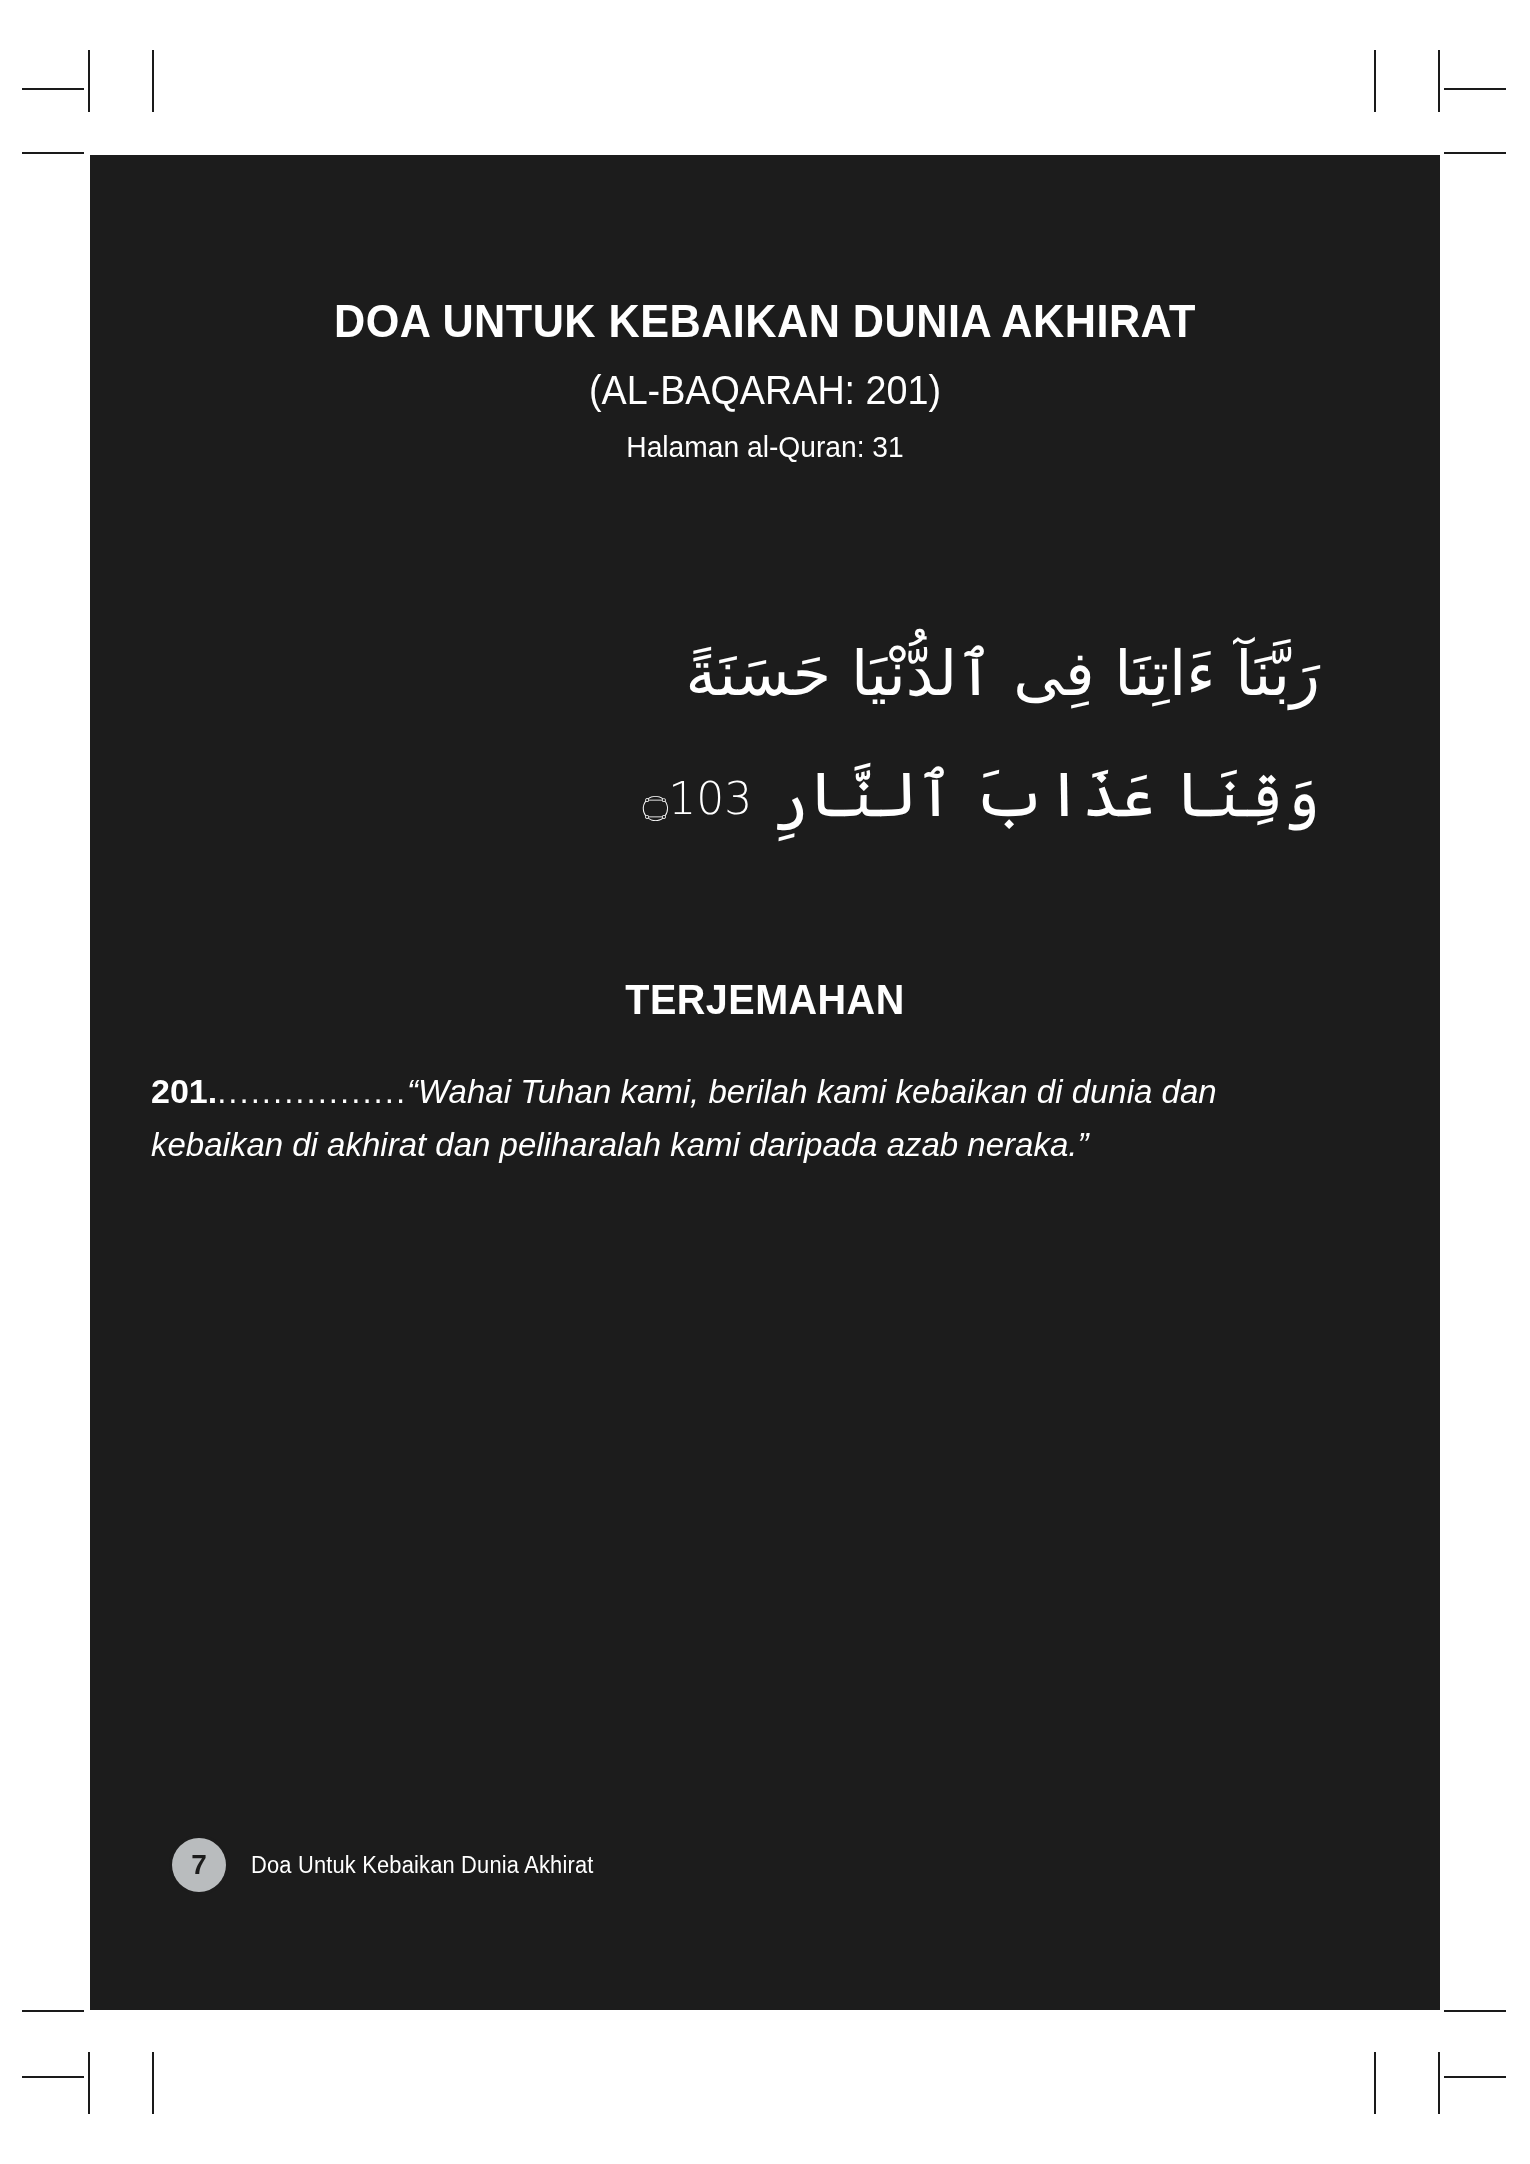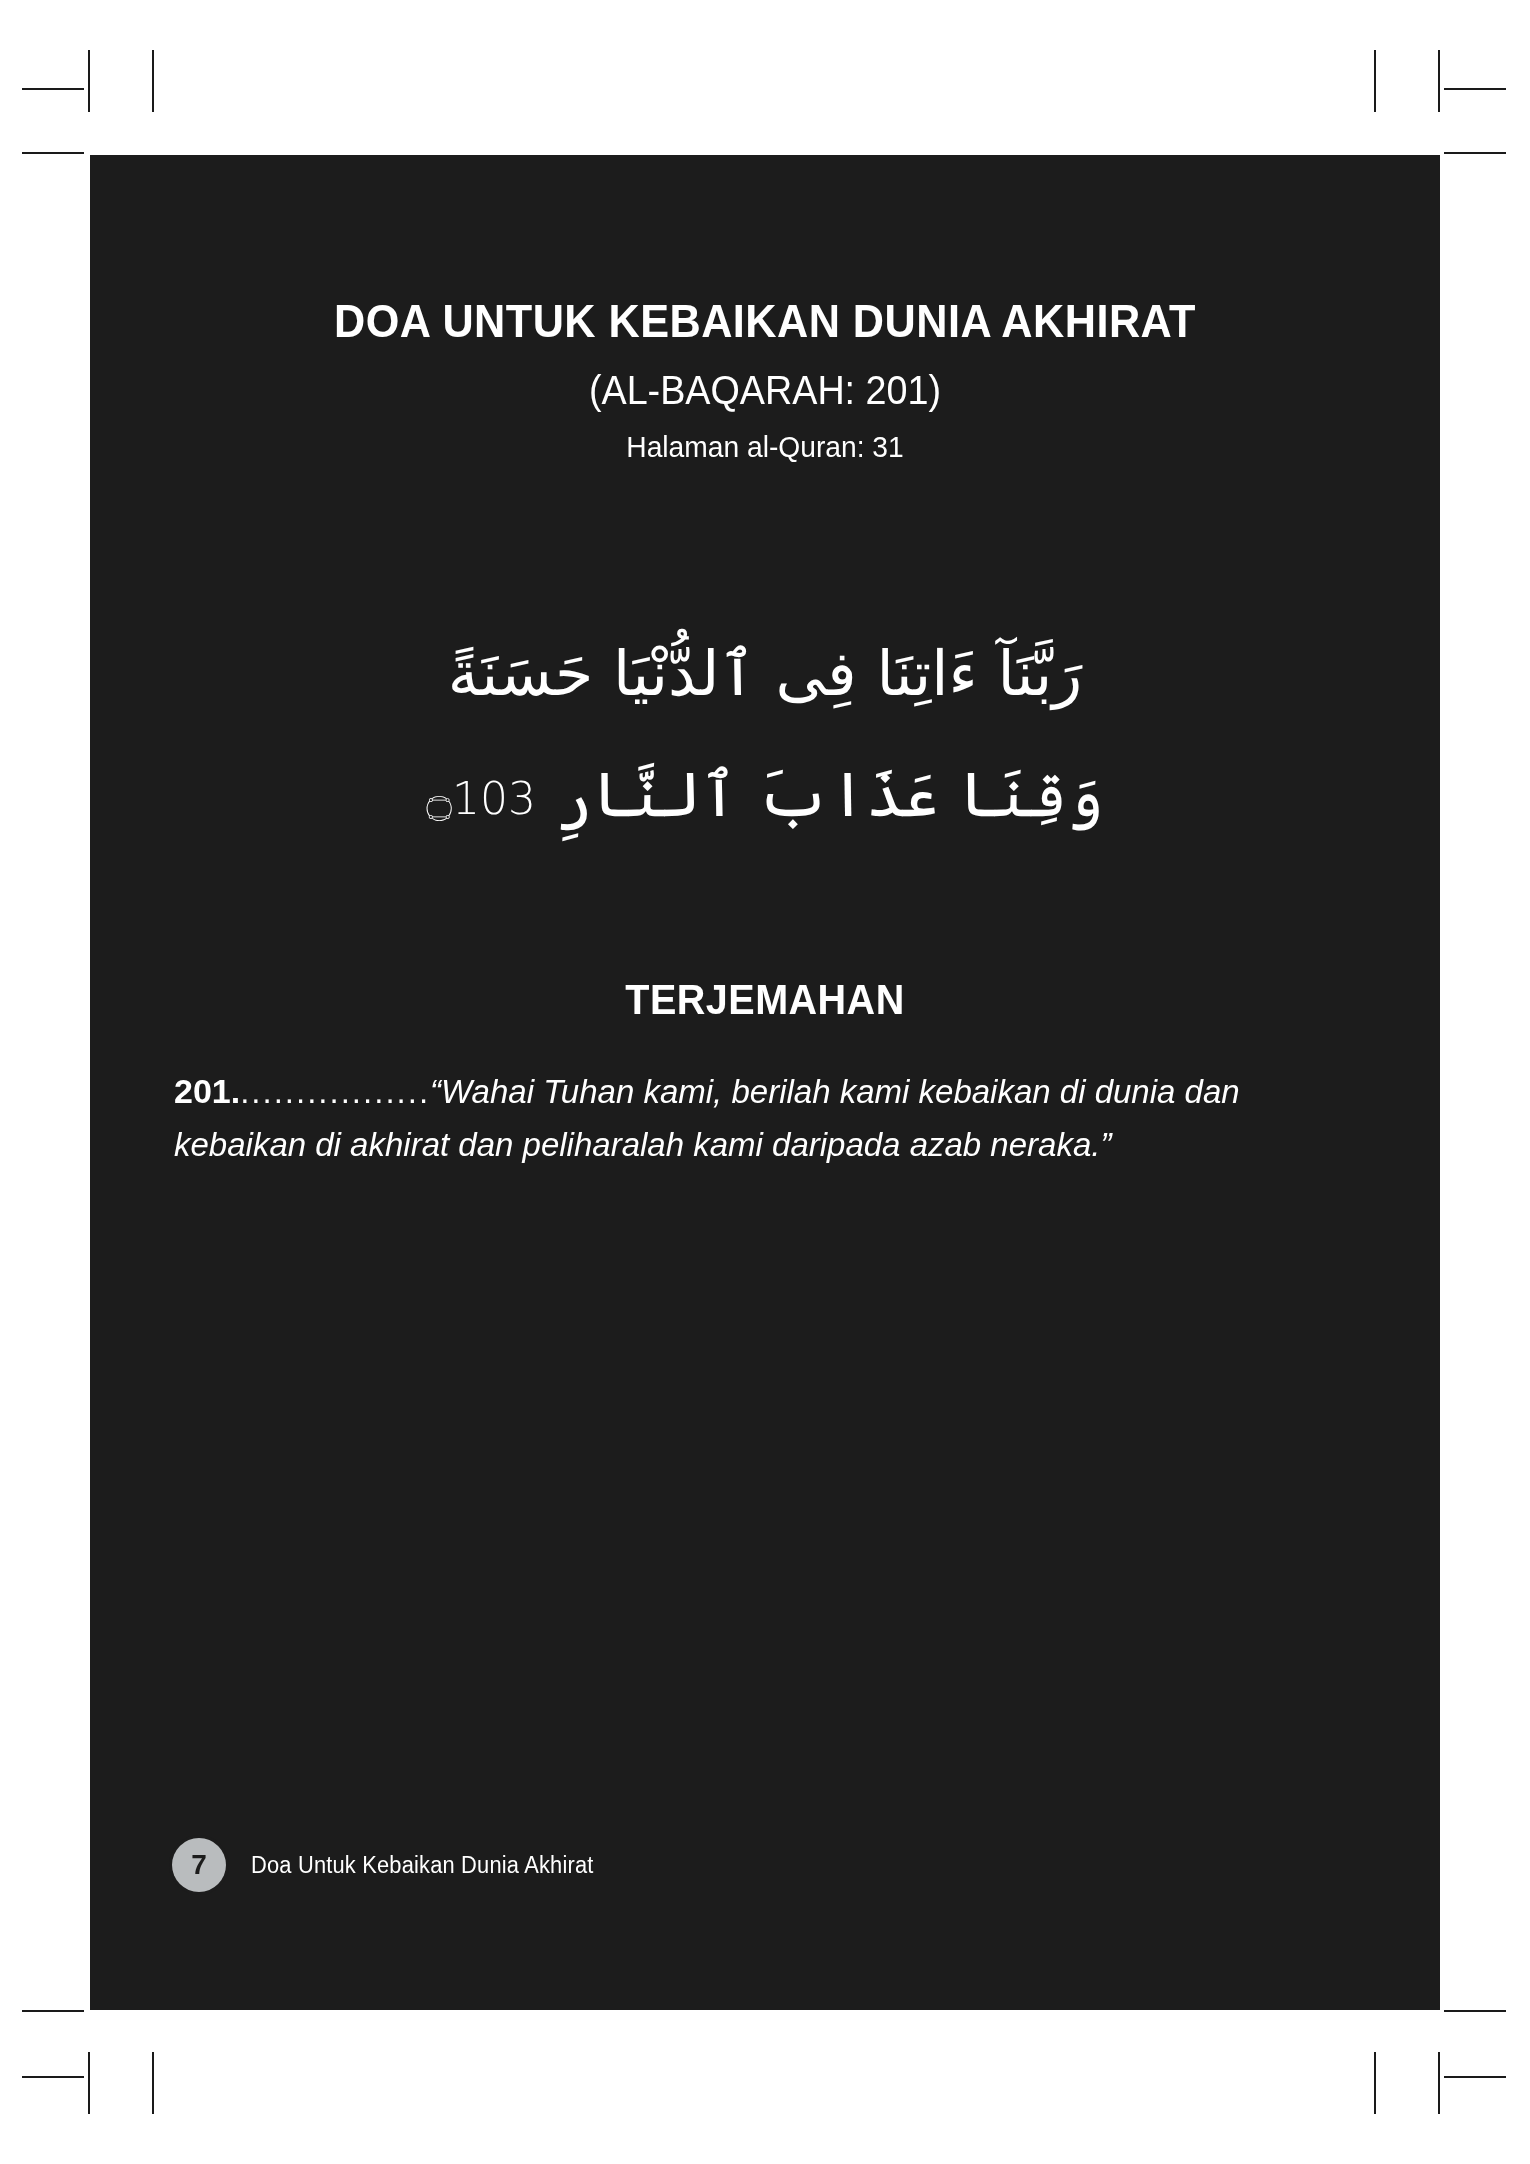--- a/index.html
+++ b/index.html
@@ -58,21 +58,20 @@
     font-size: 30px;
     margin-top: 16px;
     transform: scaleX(0.94);
     font-family: "Liberation Sans", sans-serif;
   }
 
   
   .arabic-block {
     margin-top: 150px;
     direction: rtl;
-    text-align: center;
     color: #ffffff;
     font-family: "DejaVu Sans", sans-serif;
     font-size: 62px;
     line-height: 1.95;
     padding: 0 120px;
     font-weight: 300;
   }
   .arabic-line {
     white-space: nowrap;
   }
@@ -87,21 +86,21 @@
     margin-top: 120px;
     text-align: center;
     color: #ffffff;
     font-size: 43px;
     font-weight: bold;
     letter-spacing: 0.5px;
     transform: scaleX(0.92);
   }
   .translation {
     margin: 40px 0 0 0;
-    padding: 0 150px 0 84px;
+    padding: 0 150px 0 61px;
     color: #ffffff;
     font-size: 33px;
     line-height: 1.6;
     font-style: italic;
     font-family: "Liberation Sans", sans-serif;
   }
   .verse-no {
     font-style: normal;
     font-weight: bold;
     font-size: 34px;

